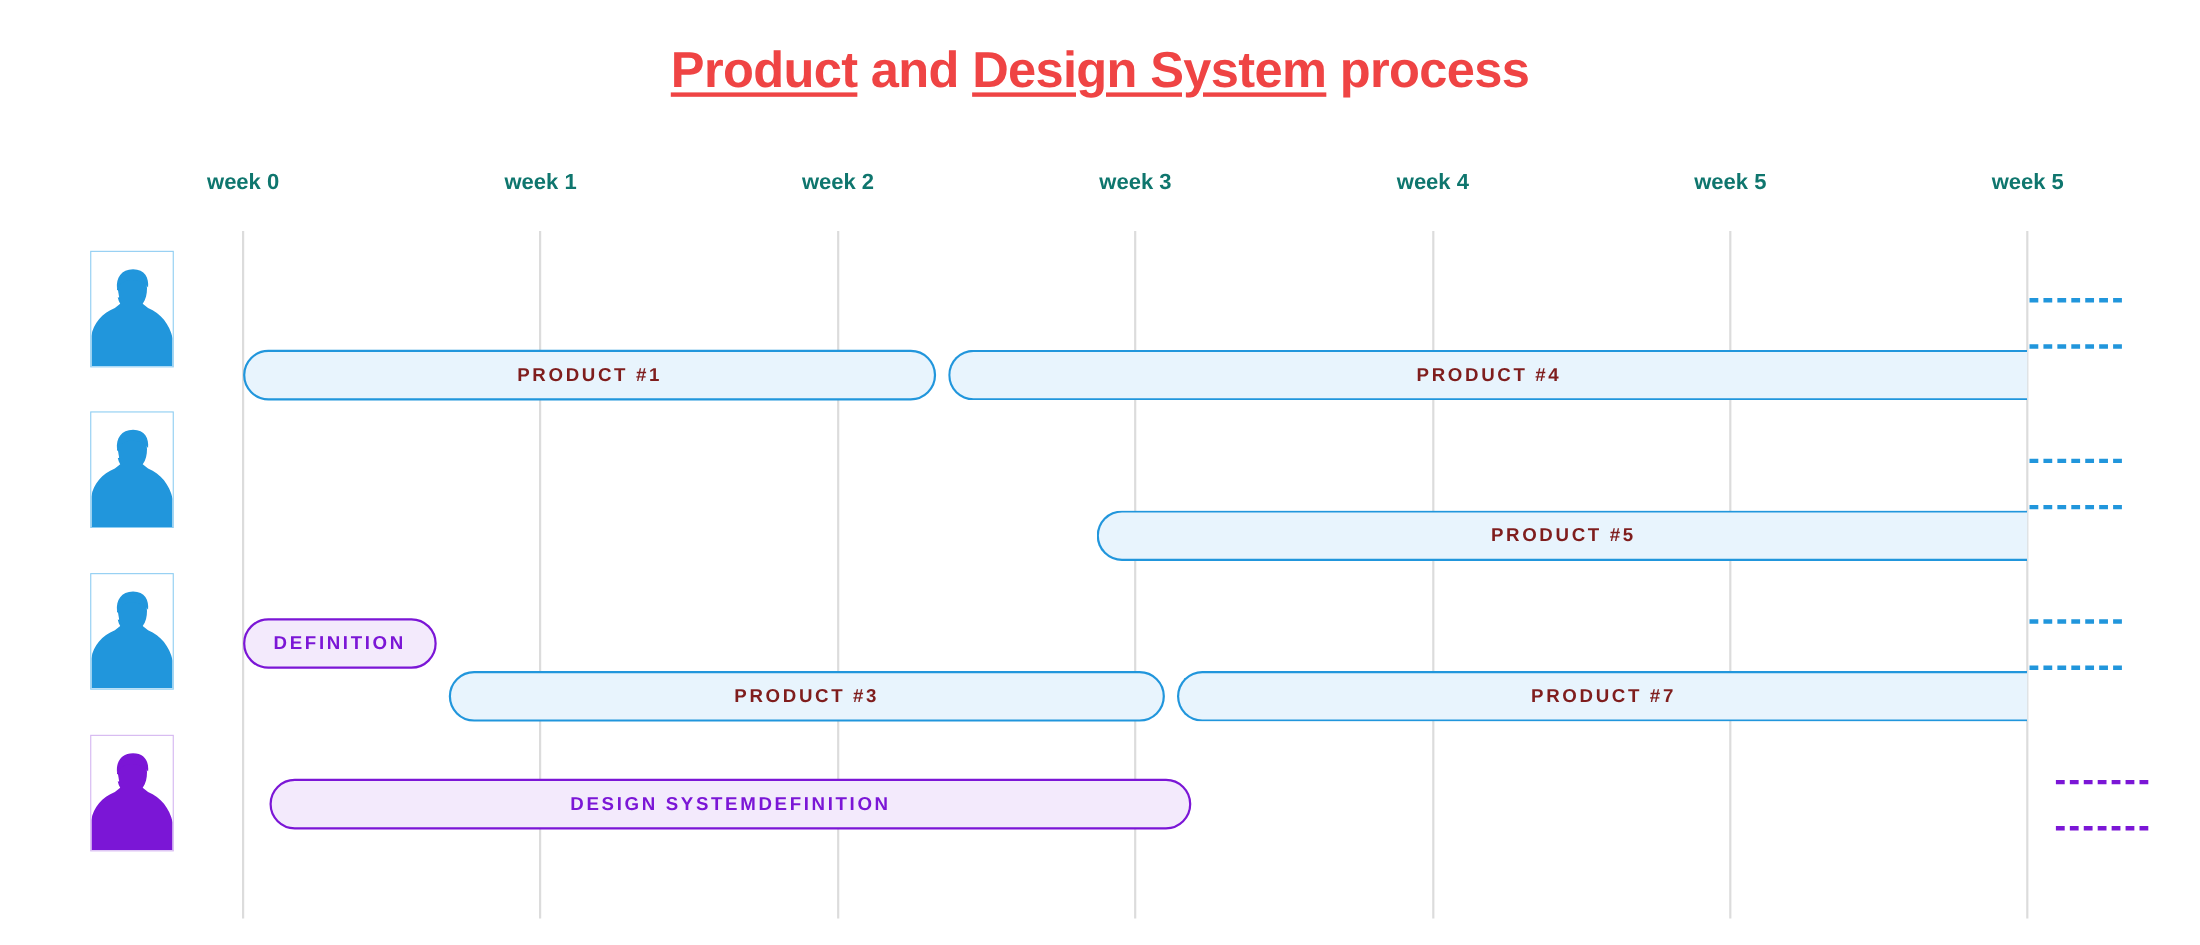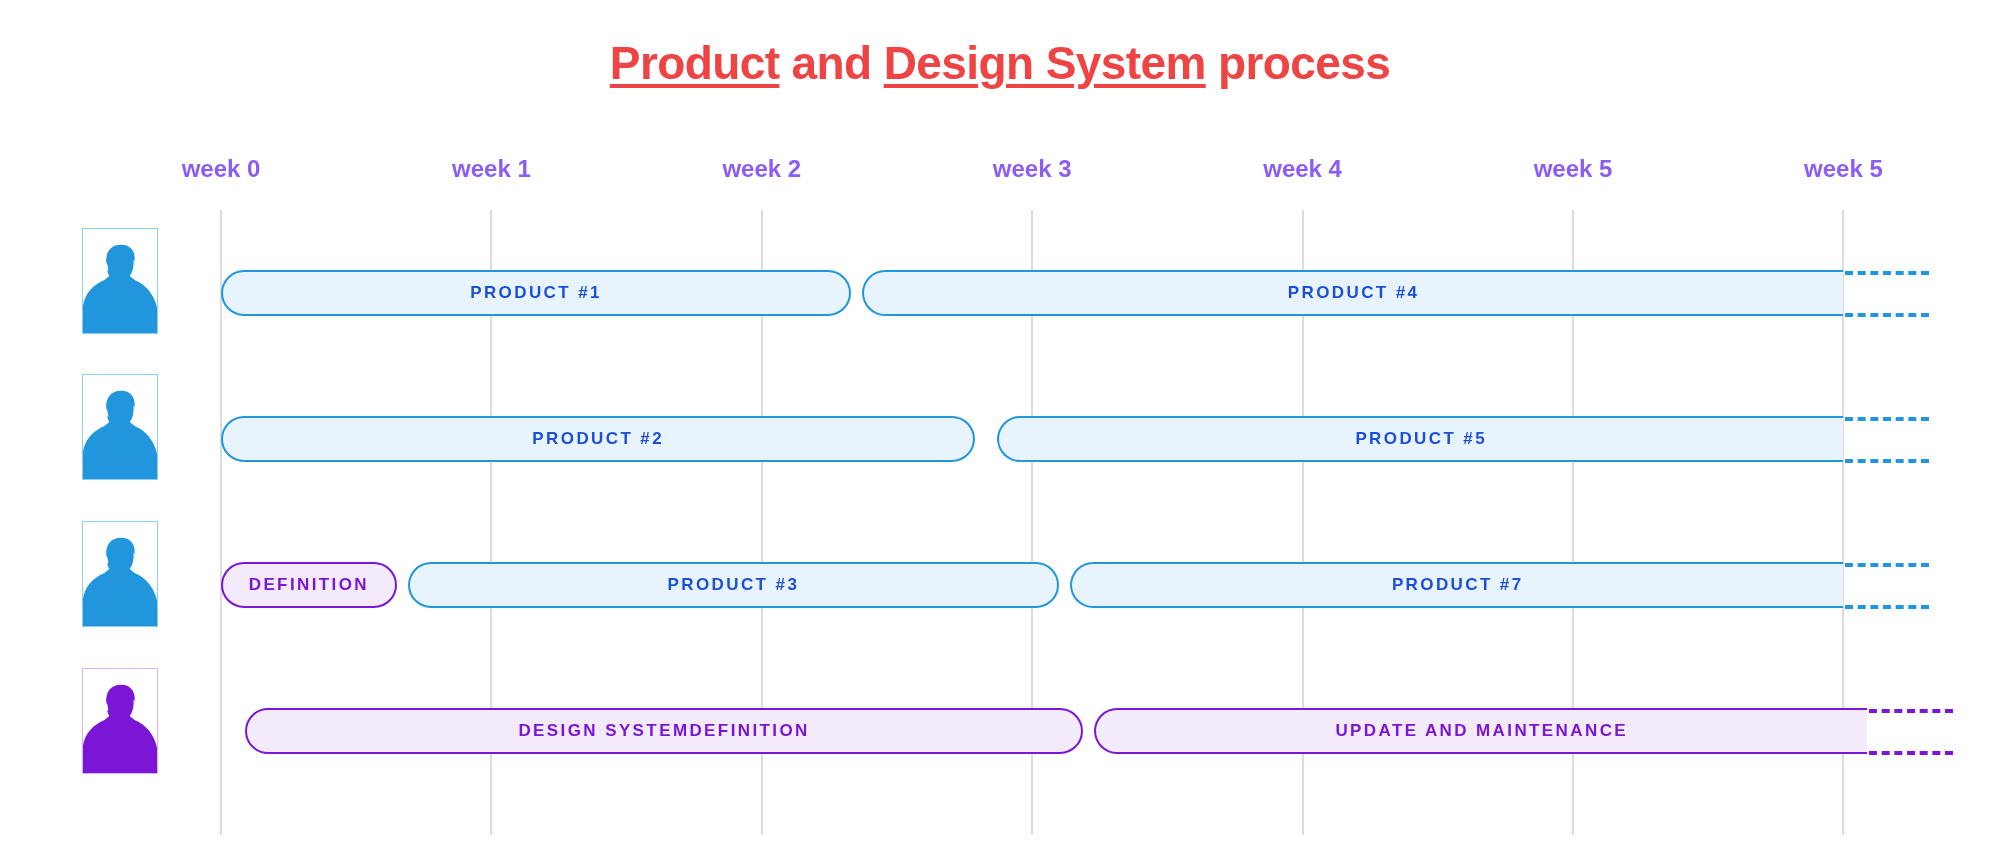--- a/index.html
+++ b/index.html
@@ -19,21 +19,21 @@
   }
   .title .u{
     text-decoration:underline;
     text-decoration-thickness:4px;
     text-underline-offset:5px;
   }
 
   
   .week-label{
     position:absolute;top:155px;
-    font-size:24px;font-weight:bold;color:#8b5cf6;
+    font-size:20px;font-weight:bold;color:#0f766e;
     transform:translateX(-50%);
     white-space:nowrap;letter-spacing:0px;
   }
 
   
   .gridline{
     position:absolute;top:210px;height:625px;width:2px;
     background:#dcdcdc;
   }
 
@@ -52,21 +52,21 @@
   
   .bar{
     position:absolute;top:0;height:46px;box-sizing:border-box;
     border-radius:23px;
     display:flex;align-items:center;justify-content:center;
     font-size:17px;font-weight:bold;letter-spacing:2.4px;
     white-space:nowrap;
   }
   .bar.blue{
     border:2.5px solid #2196dc;
-    background:#e8f4fd;color:#1d4ed8;
+    background:#e8f4fd;color:#7f1d1d;margin-top:48px;
   }
   .bar.purple{
     border:2.5px solid #7b16d6;
     background:#f3eafc;color:#7b16d6;
   }
   
   .bar.open-right{
     border-top-right-radius:0;border-bottom-right-radius:0;
     border-right:none;
   }
@@ -143,23 +143,20 @@
         <div class="bar blue" style="left: 221px; width: 630.032px;">
           <span>PRODUCT #1</span>
         </div>
         <div class="bar blue open-right" style="left: 861.848px; width: 981.552px;">
           <span>PRODUCT #4</span>
         </div>
         <div class="dash blue" style="left: 1845.4px; top: 1px;"></div>
         <div class="dash blue" style="left: 1845.4px; top: 43px;"></div>
       </div>
       <div class="row" style="top: 416px;">
-        <div class="bar blue" style="left: 221px; width: 754.416px;">
-          <span>PRODUCT #2</span>
-        </div>
         <div class="bar blue open-right" style="left: 997.048px; width: 846.352px;">
           <span>PRODUCT #5</span>
         </div>
         <div class="dash blue" style="left: 1845.4px; top: 1px;"></div>
         <div class="dash blue" style="left: 1845.4px; top: 43px;"></div>
       </div>
       <div class="row" style="top: 562px;">
         <div class="bar purple" style="left: 221px; width: 175.76px;">
           <span>DEFINITION</span>
         </div>
@@ -169,21 +166,18 @@
         <div class="bar blue open-right" style="left: 1070.06px; width: 773.344px;">
           <span>PRODUCT #7</span>
         </div>
         <div class="dash blue" style="left: 1845.4px; top: 1px;"></div>
         <div class="dash blue" style="left: 1845.4px; top: 43px;"></div>
       </div>
       <div class="row" style="top: 708px; margin-left: 24px;">
         <div class="bar purple" style="left: 221px; width: 838.24px;">
           <span>DESIGN SYSTEMDEFINITION</span>
         </div>
-        <div class="bar purple open-right" style="left: 1070.06px; width: 773.344px;">
-          <span>UPDATE AND MAINTENANCE</span>
-        </div>
         <div class="dash purple" style="left: 1845.4px; top: 1px;"></div>
         <div class="dash purple" style="left: 1845.4px; top: 43px;"></div>
       </div>
     </div>
 
 </div>
 
 </body></html>

